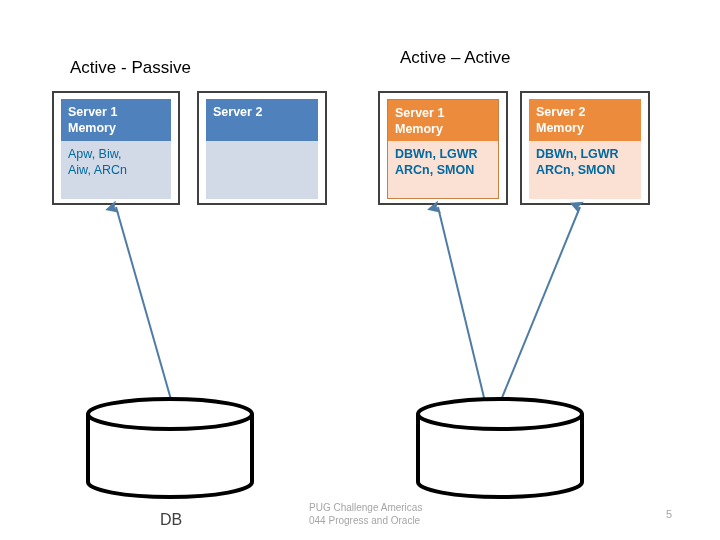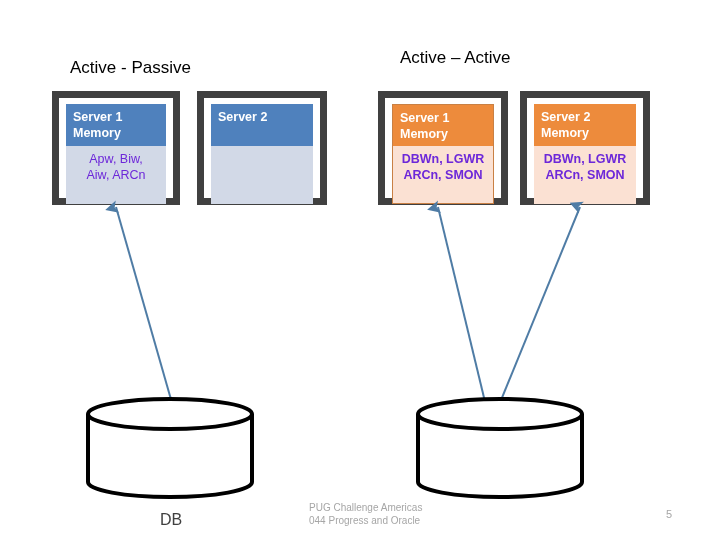--- a/index.html
+++ b/index.html
@@ -29,41 +29,40 @@
     white-space: nowrap;
     letter-spacing: 0px;
   }
   #title-ap { left: 70px;  top: 58px; }
   #title-aa { left: 400px; top: 48px; }
 
   
   .server-box {
     position: absolute;
     box-sizing: border-box;
-    border: 7px solid #404040;
+    border: 2px solid #404040;
     background: #ffffff;
     padding: 6px 7px 16px 7px;
   }
   .box-header {
     box-sizing: border-box;
     padding: 5px 7px 4px 7px;
     font-family: "Liberation Sans", sans-serif;
     font-weight: bold;
     font-size: 12.5px;
     line-height: 16px;
     color: #ffffff;
   }
   .box-body {
     box-sizing: border-box;
     padding: 5px 7px 6px 7px;
     font-family: "Liberation Sans", sans-serif;
     font-size: 12.5px;
     line-height: 16px;
-    color: #6d28d9;
-    text-align: center;
+    color: #0369a1;
   }
   .box-header span,
   .box-body span { display: block; }
 
   
   .v-blue .box-header { background: #4F81BD; }
   .v-blue .box-body   { background: #D2D9E7; }
 
   
   .v-orange .box-header { background: #ED8B3C; }

